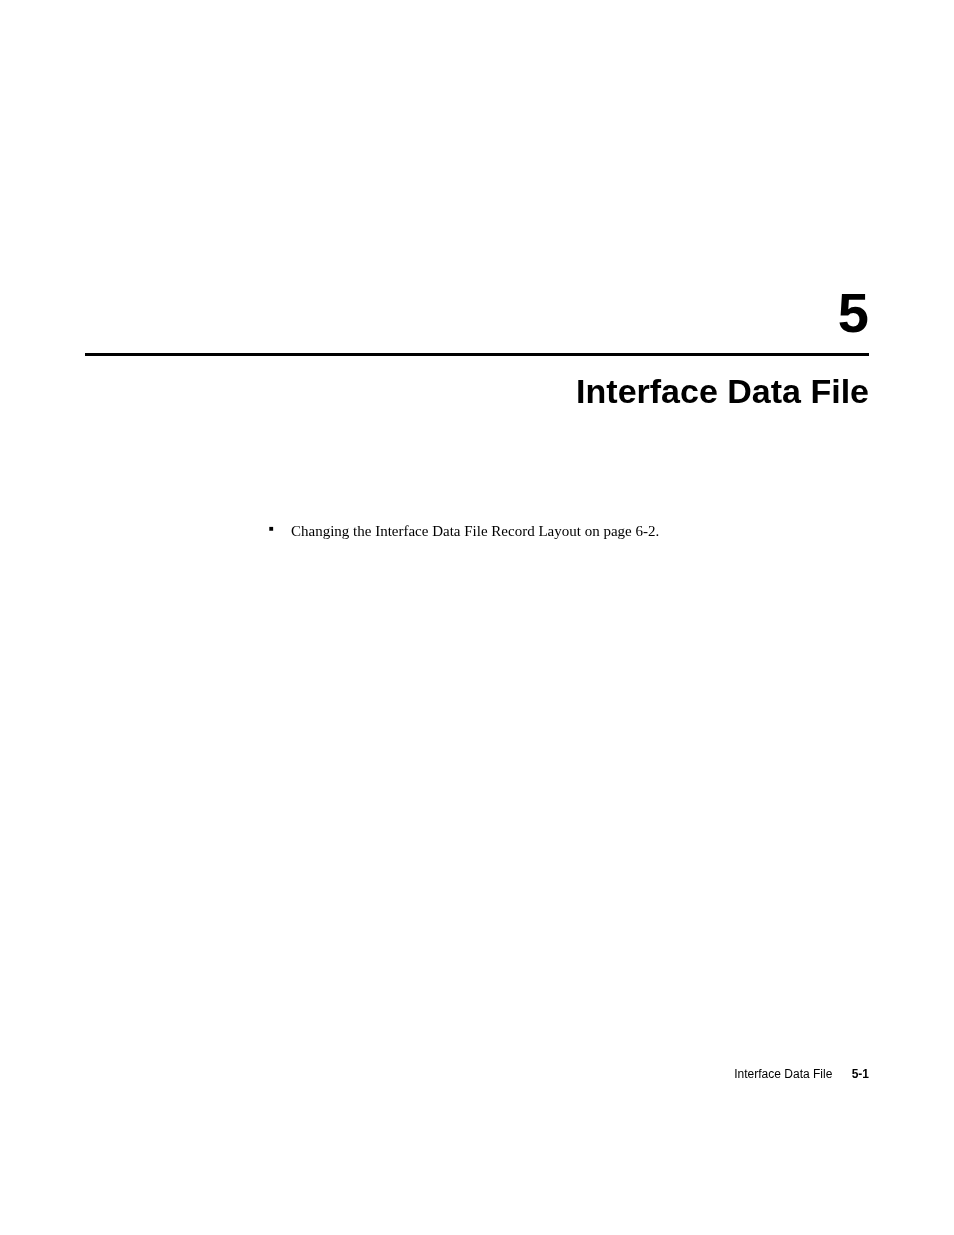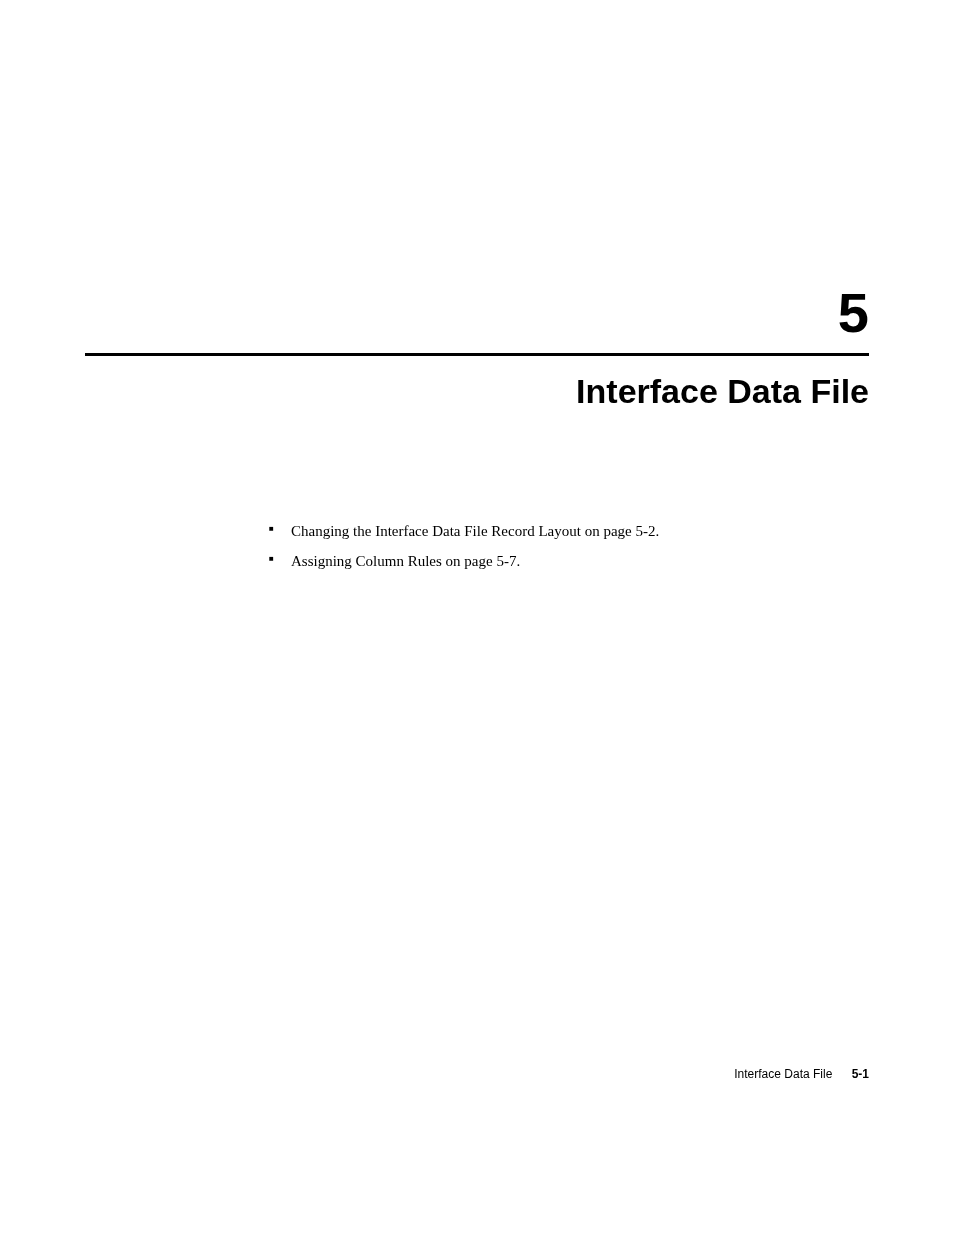--- a/index.html
+++ b/index.html
@@ -88,22 +88,21 @@
 </head>
 <body>
 
 <div class="page">
   <div class="chapter-number">5</div>
   <hr class="divider">
   <div class="chapter-title">Interface Data File</div>
 
   <div class="content">
     <ul>
-      <li>Changing the Interface Data File Record Layout on page 5-2.</li>
-      <li>Assigning Column Rules on page 5-7.</li>
+      <li>Changing the Interface Data File Record Layout on page 6-2.</li>
     </ul>
   </div>
 
   <div class="footer">
     <span class="footer-title">Interface Data File</span>
     <span class="footer-page">5-1</span>
   </div>
 </div>
 
 </body></html>

